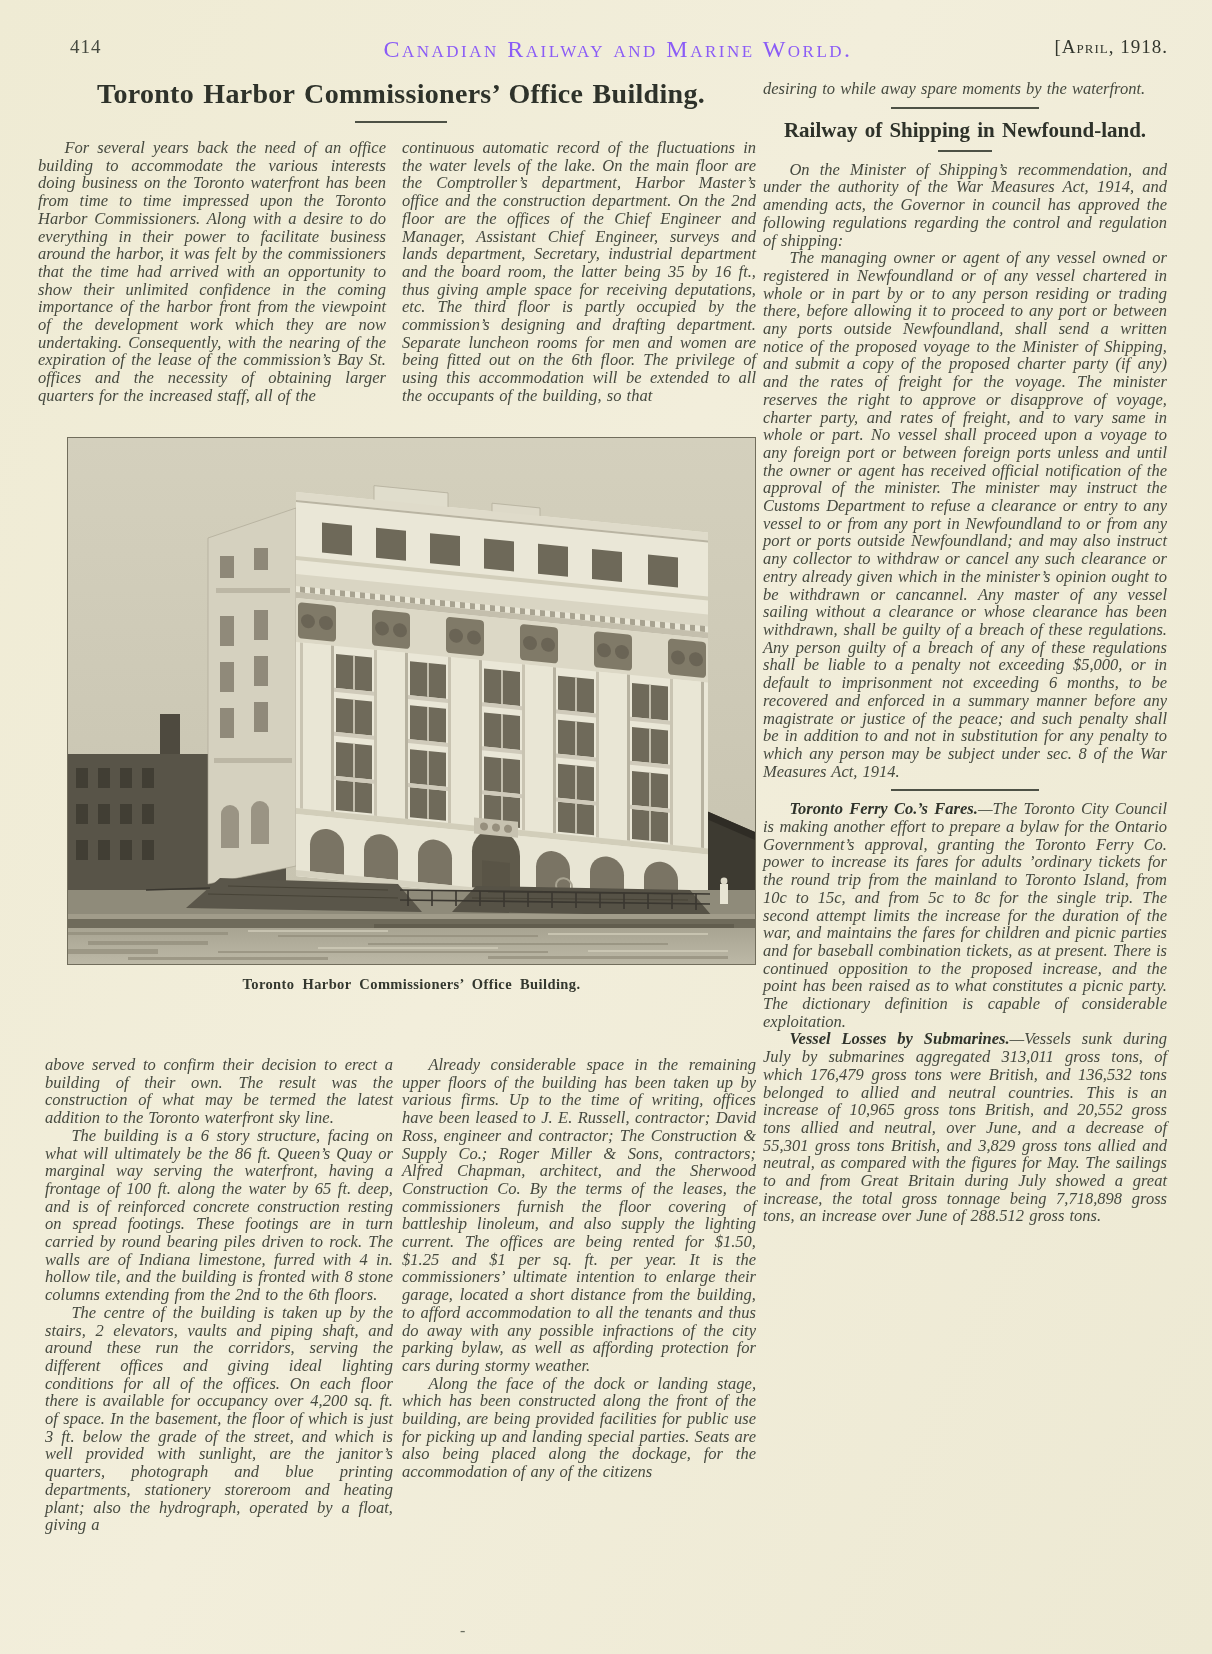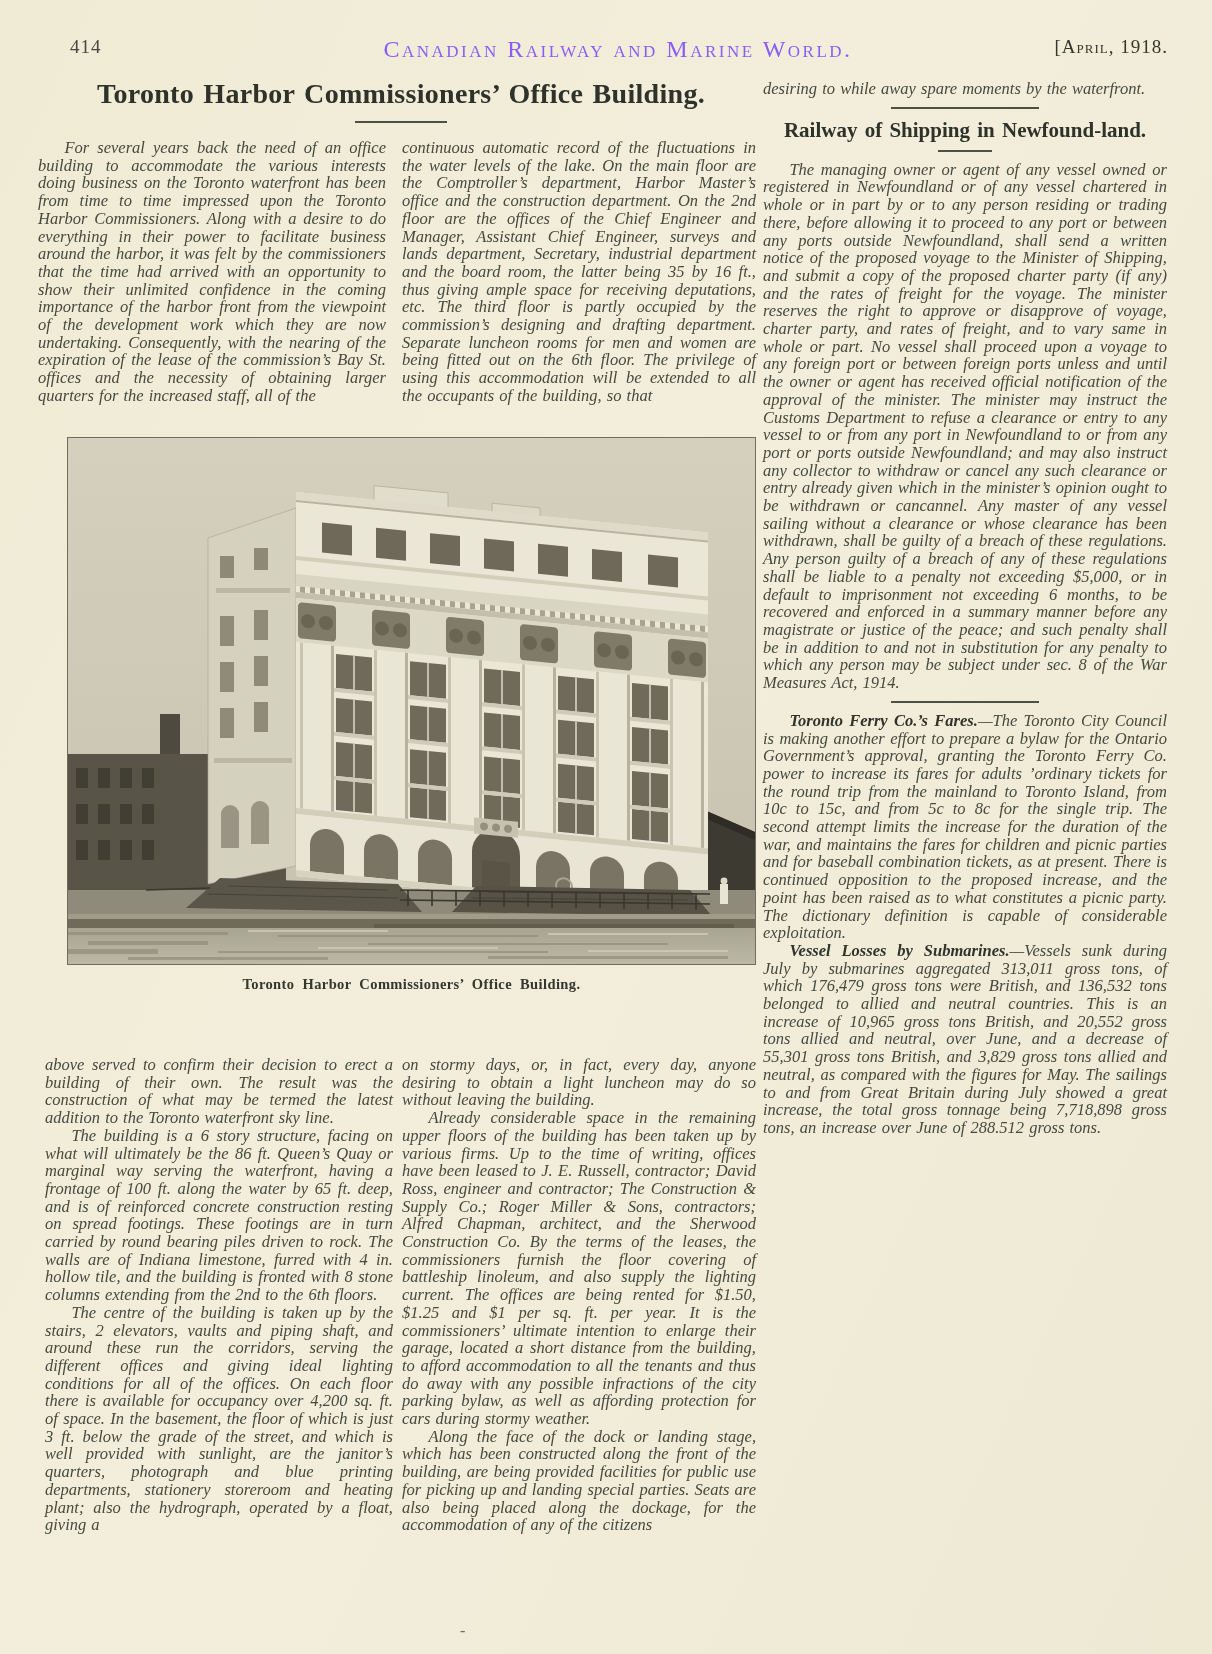--- a/index.html
+++ b/index.html
@@ -373,29 +373,29 @@
 </figure>
 <div class="caption">Toronto Harbor Commissioners’ Office Building.</div>
 
 <div class="col" style="left:45px;top:1056px;width:348px;">
   <p>above served to confirm their decision to erect a building of their own. The result was the construction of what may be termed the latest addition to the Toronto waterfront sky line.</p>
   <p class="ind">The building is a 6 story structure, facing on what will ultimately be the 86 ft. Queen’s Quay or marginal way serving the waterfront, having a frontage of 100 ft. along the water by 65 ft. deep, and is of reinforced concrete construction resting on spread footings. These footings are in turn carried by round bearing piles driven to rock. The walls are of Indiana limestone, furred with 4 in. hollow tile, and the building is fronted with 8 stone columns extending from the 2nd to the 6th floors.</p>
   <p class="ind">The centre of the building is taken up by the stairs, 2 elevators, vaults and piping shaft, and around these run the corridors, serving the different offices and giving ideal lighting conditions for all of the offices. On each floor there is available for occupancy over 4,200 sq. ft. of space. In the basement, the floor of which is just 3 ft. below the grade of the street, and which is well provided with sunlight, are the janitor’s quarters, photograph and blue printing departments, stationery storeroom and heating plant; also the hydrograph, operated by a float, giving a</p>
 </div>
 
 <div class="col" style="left:402px;top:1056px;width:354px;">
-  <p>on stormy days, or, in fact, every day, anyone desiring to obtain a light luncheon may do so without leaving the building.</p>
   <p class="ind">Already considerable space in the remaining upper floors of the building has been taken up by various firms. Up to the time of writing, offices have been leased to J. E. Russell, contractor; David Ross, engineer and contractor; The Construction &amp; Supply Co.; Roger Miller &amp; Sons, contractors; Alfred Chapman, architect, and the Sherwood Construction Co. By the terms of the leases, the commissioners furnish the floor covering of battleship linoleum, and also supply the lighting current. The offices are being rented for $1.50, $1.25 and $1 per sq. ft. per year. It is the commissioners’ ultimate intention to enlarge their garage, located a short distance from the building, to afford accommodation to all the tenants and thus do away with any possible infractions of the city parking bylaw, as well as affording protection for cars during stormy weather.</p>
   <p class="ind">Along the face of the dock or landing stage, which has been constructed along the front of the building, are being provided facilities for public use for picking up and landing special parties. Seats are also being placed along the dockage, for the accommodation of any of the citizens</p>
 </div>
 
 <div class="col" style="left:763px;top:80px;width:404px;">
   <p>desiring to while away spare moments by the waterfront.</p>
   <hr class="rule">
   <h2 class="h2">Railway of Shipping in Newfound-land.</h2>
   <hr class="rule small">
+  <p class="ind">On the Minister of Shipping’s recommendation, and under the authority of the War Measures Act, 1914, and amending acts, the Governor in council has approved the following regulations regarding the control and regulation of shipping:</p>
   <p class="ind">The managing owner or agent of any vessel owned or registered in Newfoundland or of any vessel chartered in whole or in part by or to any person residing or trading there, before allowing it to proceed to any port or between any ports outside Newfoundland, shall send a written notice of the proposed voyage to the Minister of Shipping, and submit a copy of the proposed charter party (if any) and the rates of freight for the voyage. The minister reserves the right to approve or disapprove of voyage, charter party, and rates of freight, and to vary same in whole or part. No vessel shall proceed upon a voyage to any foreign port or between foreign ports unless and until the owner or agent has received official notification of the approval of the minister. The minister may instruct the Customs Department to refuse a clearance or entry to any vessel to or from any port in Newfoundland to or from any port or ports outside Newfoundland; and may also instruct any collector to withdraw or cancel any such clearance or entry already given which in the minister’s opinion ought to be withdrawn or cancannel. Any master of any vessel sailing without a clearance or whose clearance has been withdrawn, shall be guilty of a breach of these regulations. Any person guilty of a breach of any of these regulations shall be liable to a penalty not exceeding $5,000, or in default to imprisonment not exceeding 6 months, to be recovered and enforced in a summary manner before any magistrate or justice of the peace; and such penalty shall be in addition to and not in substitution for any penalty to which any person may be subject under sec. 8 of the War Measures Act, 1914.</p>
   <hr class="rule">
   <p class="ind"><span class="runin">Toronto Ferry Co.’s Fares.</span><span>—The Toronto City Council is making another effort to prepare a bylaw for the Ontario Government’s approval, granting the Toronto Ferry Co. power to increase its fares for adults ’ordinary tickets for the round trip from the mainland to Toronto Island, from 10c to 15c, and from 5c to 8c for the single trip. The second attempt limits the increase for the duration of the war, and maintains the fares for children and picnic parties and for baseball combination tickets, as at present. There is continued opposition to the proposed increase, and the point has been raised as to what constitutes a picnic party. The dictionary definition is capable of considerable exploitation.</span></p>
   <p class="ind"><span class="runin">Vessel Losses by Submarines.</span><span>—Vessels sunk during July by submarines aggregated 313,011 gross tons, of which 176,479 gross tons were British, and 136,532 tons belonged to allied and neutral countries. This is an increase of 10,965 gross tons British, and 20,552 gross tons allied and neutral, over June, and a decrease of 55,301 gross tons British, and 3,829 gross tons allied and neutral, as compared with the figures for May. The sailings to and from Great Britain during July showed a great increase, the total gross tonnage being 7,718,898 gross tons, an increase over June of 288.512 gross tons.</span></p>
 </div>
 
 <span class="artifact">-</span>
 
 </body></html>

